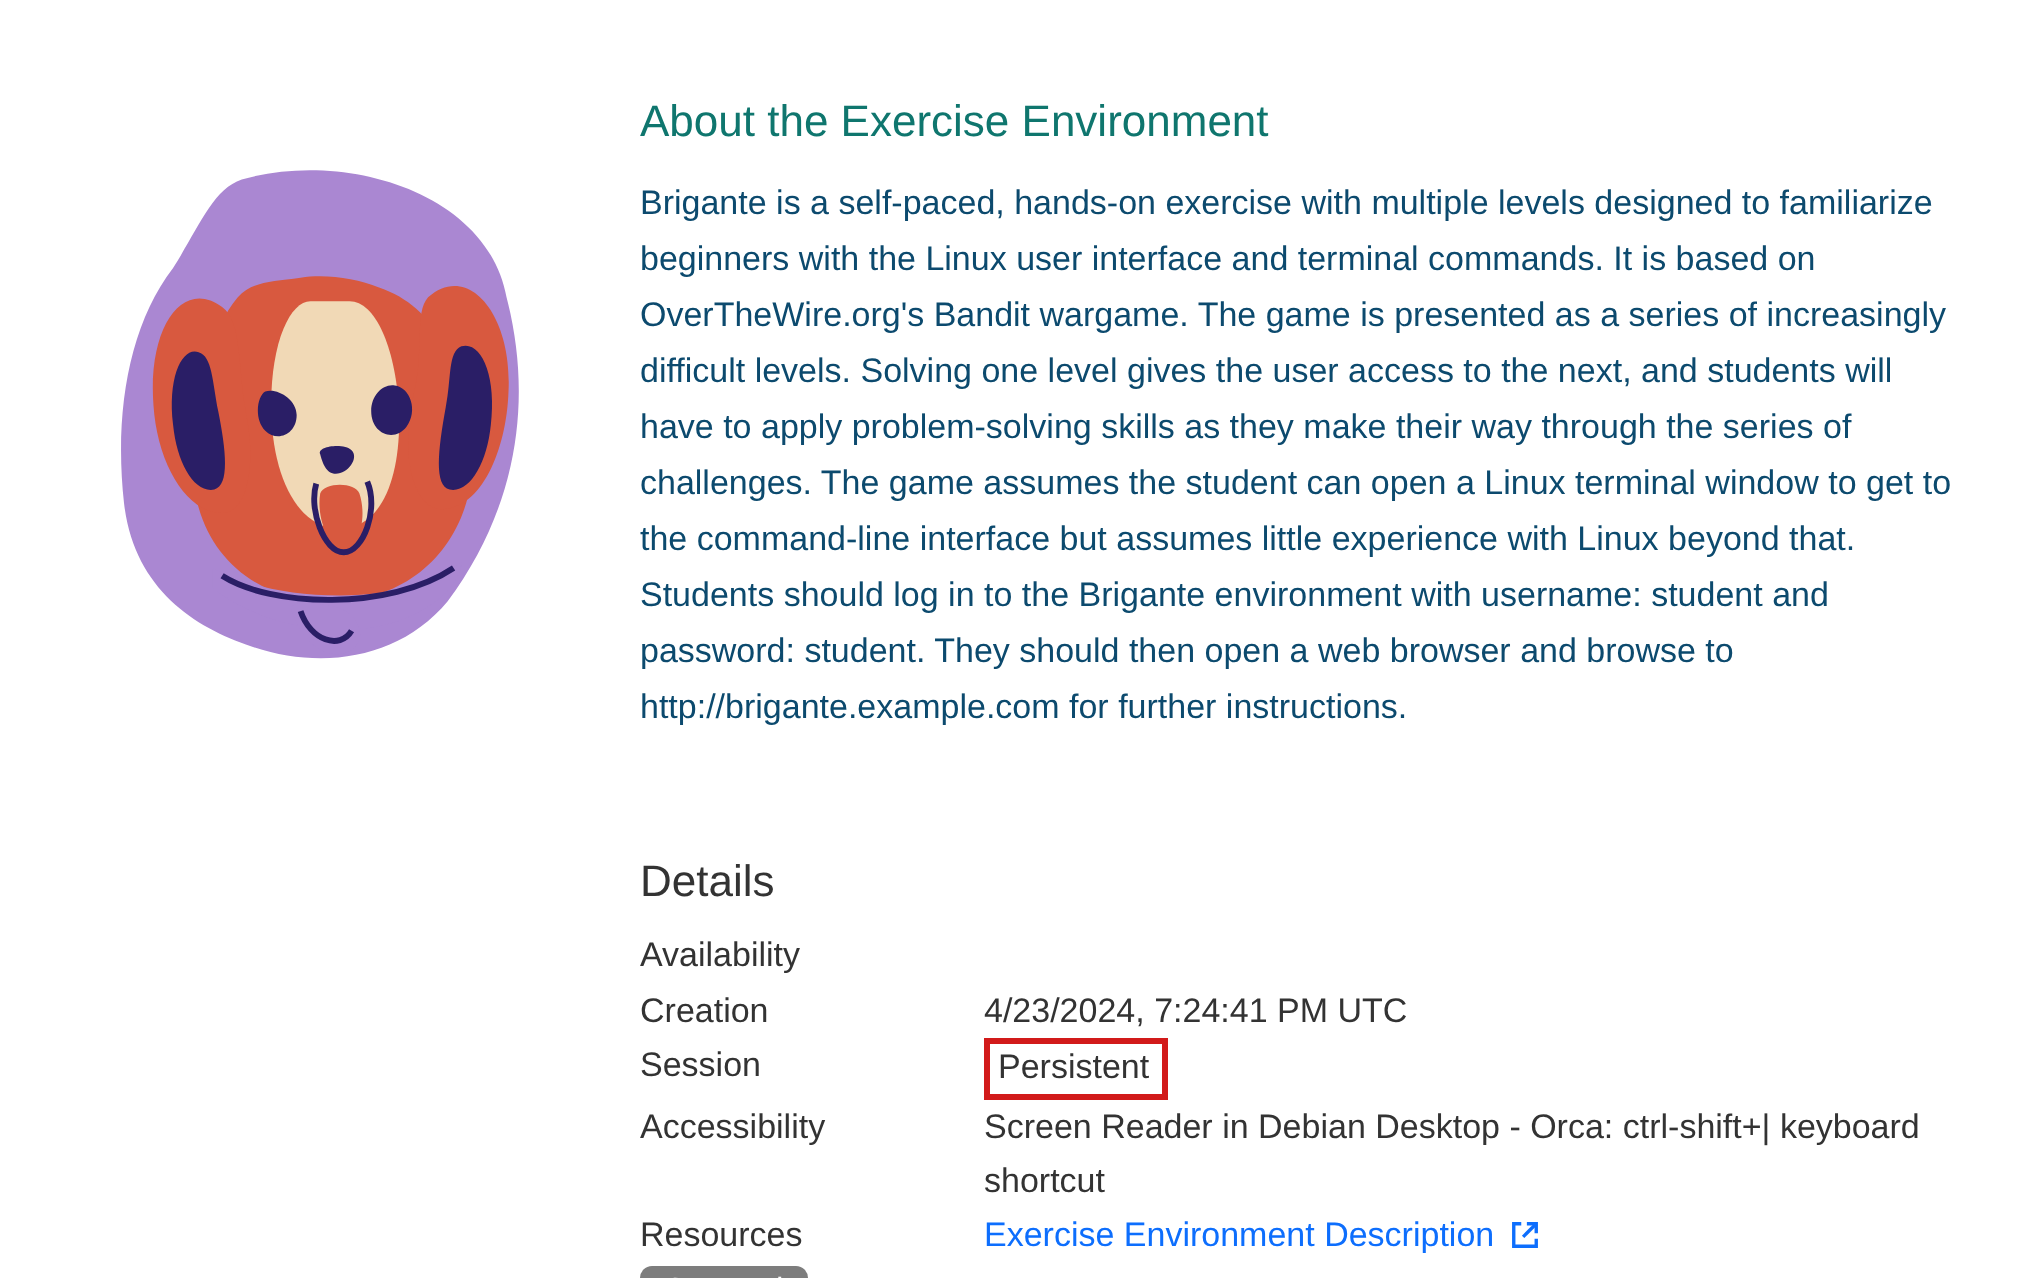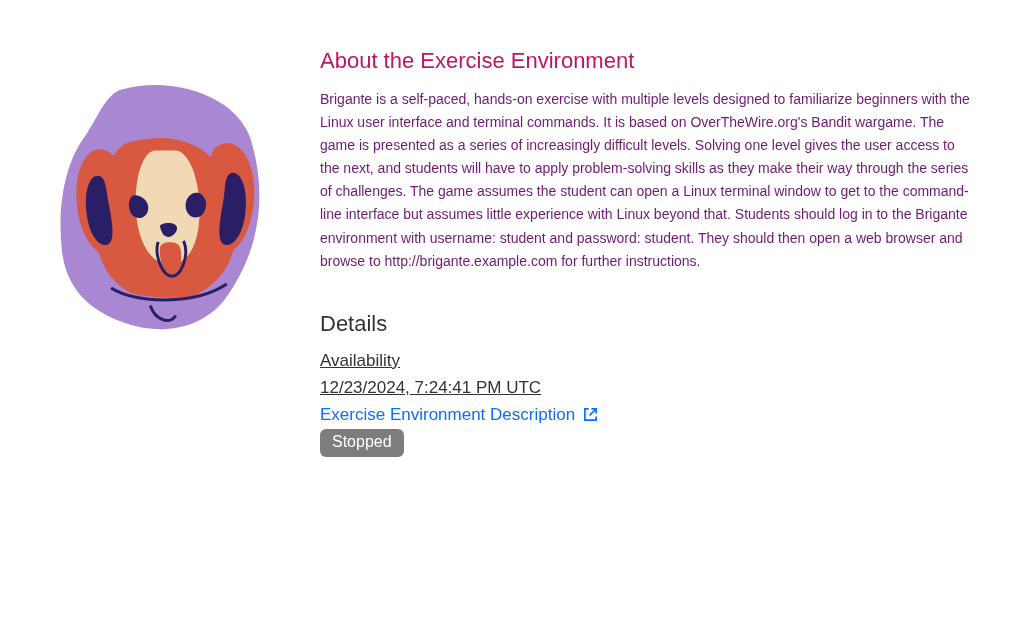--- a/index.html
+++ b/index.html
@@ -22,42 +22,41 @@
       height: 255px;
       position: relative;
     }
     .avatar-wrap svg { width: 100%; height: 100%; }
     .right-col {
       flex: 1;
     }
     h2.section-title {
       font-size: 22px;
       font-weight: 400;
-      color: #be185d;
+      color: #0f766e;
       margin-bottom: 14px;
     }
     .desc {
-      font-size: 14px;
+      font-size: 17px;
       line-height: 1.65;
-      color: #701a75;
-      margin-bottom: 38px;
+      color: #0c4a6e;
+      margin-bottom: 60px;
     }
     .details-block { }
     .details-title {
       font-size: 22px;
       font-weight: 400;
       margin-bottom: 10px;
       margin-top: 22px;
     }
     .details-row {
       display: flex;
       font-size: 17px;
       line-height: 1.6;
       align-items: flex-start;
-      text-decoration: underline;
     }
     .details-label {
       width: 172px;
       flex-shrink: 0;
     }
     .details-value {
       flex: 1;
     }
     .highlight-box {
       display: inline-block;
@@ -129,26 +128,38 @@
   <p class="desc">Brigante is a self-paced, hands-on exercise with multiple levels designed to familiarize beginners with the Linux user interface and terminal commands. It is based on OverTheWire.org's Bandit wargame. The game is presented as a series of increasingly difficult levels. Solving one level gives the user access to the next, and students will have to apply problem-solving skills as they make their way through the series of challenges. The game assumes the student can open a Linux terminal window to get to the command-line interface but assumes little experience with Linux beyond that. Students should log in to the Brigante environment with username: student and password: student. They should then open a web browser and browse to http://brigante.example.com for further instructions.</p>
 
   <div class="details-block">
     <h2 class="details-title">Details</h2>
 
     <div class="details-row">
       <div class="details-label">Availability</div>
     </div>
 
     <div class="details-row">
-      <div class="details-value">12/23/2024, 7:24:41 PM UTC</div>
+      <div class="details-label">Creation</div>
+      <div class="details-value">4/23/2024, 7:24:41 PM UTC</div>
     </div>
 
-
+    <div class="details-row">
+      <div class="details-label">Session</div>
+      <div class="details-value">
+        <span class="highlight-box">Persistent</span>
+      </div>
+    </div>
 
     <div class="details-row">
+      <div class="details-label">Accessibility</div>
+      <div class="details-value">Screen Reader in Debian Desktop - Orca: ctrl-shift+| keyboard shortcut</div>
+    </div>
+
+    <div class="details-row">
+      <div class="details-label">Resources</div>
       <div class="details-value">
         <a href="#" class="resource-link">
           <span>Exercise Environment Description</span>
           <svg class="ext-icon" viewBox="0 0 16 16">
             <path d="M6 2 H2 V14 H14 V10"></path>
             <path d="M9 2 H14 V7"></path>
             <path d="M14 2 L7 9"></path>
           </svg>
         </a>
       </div>

